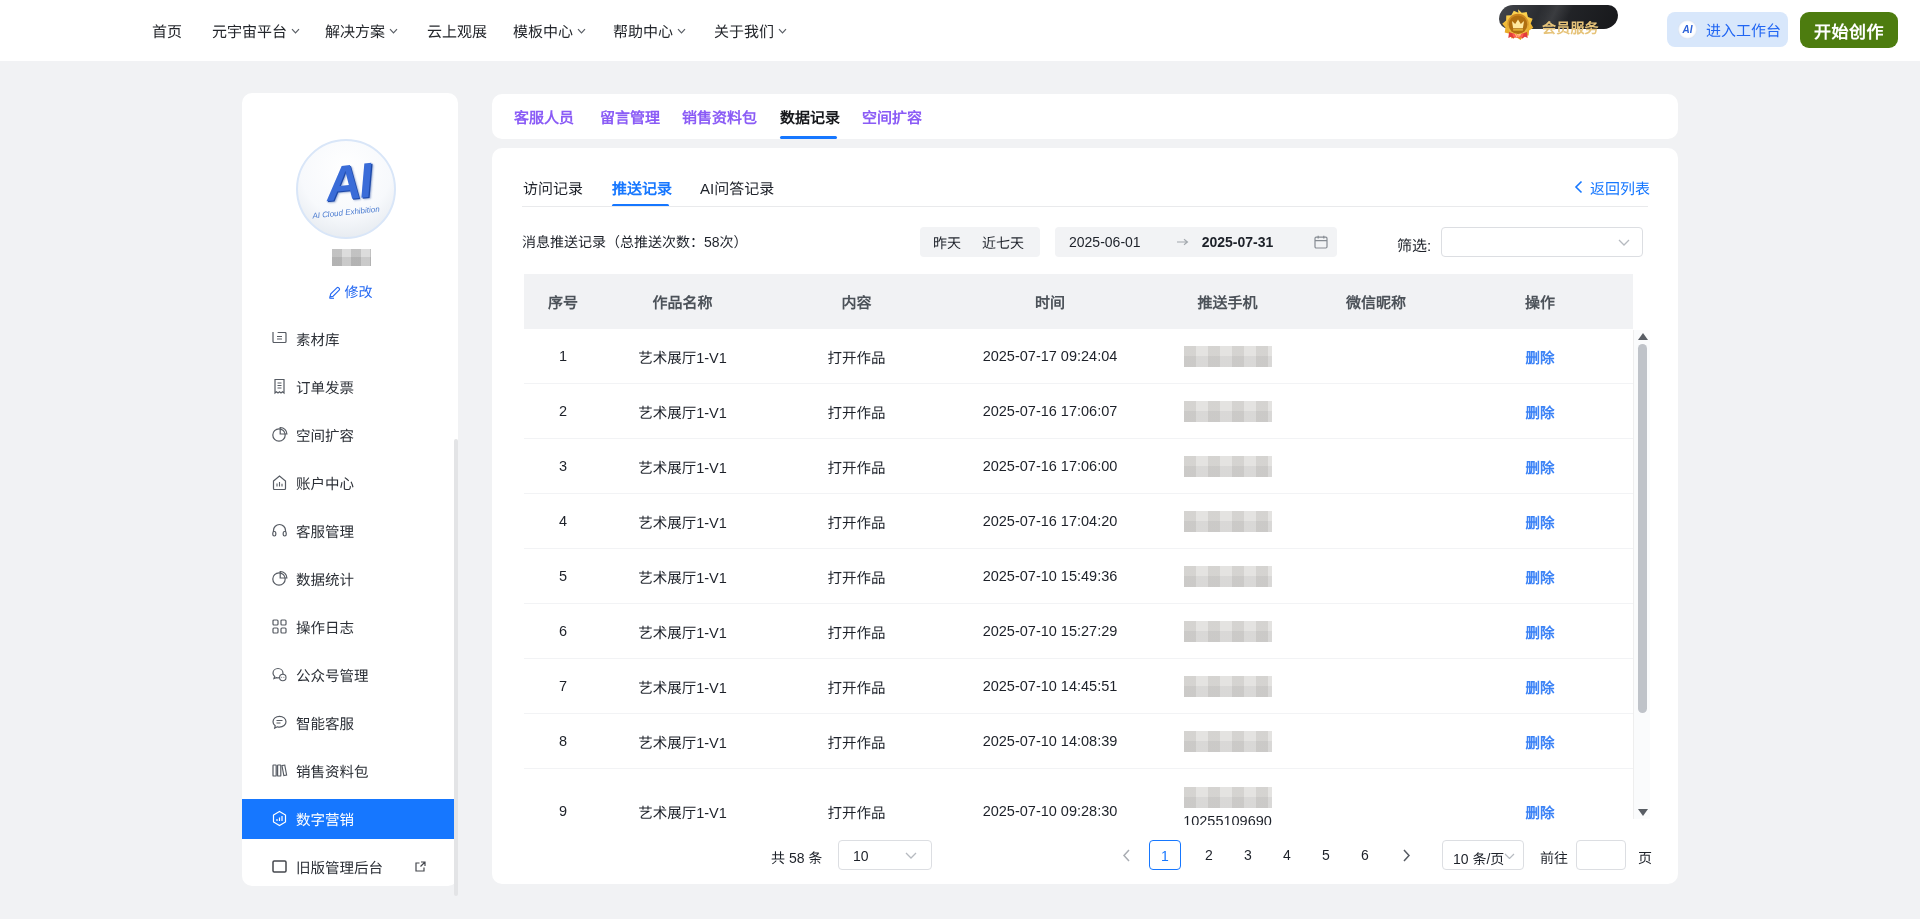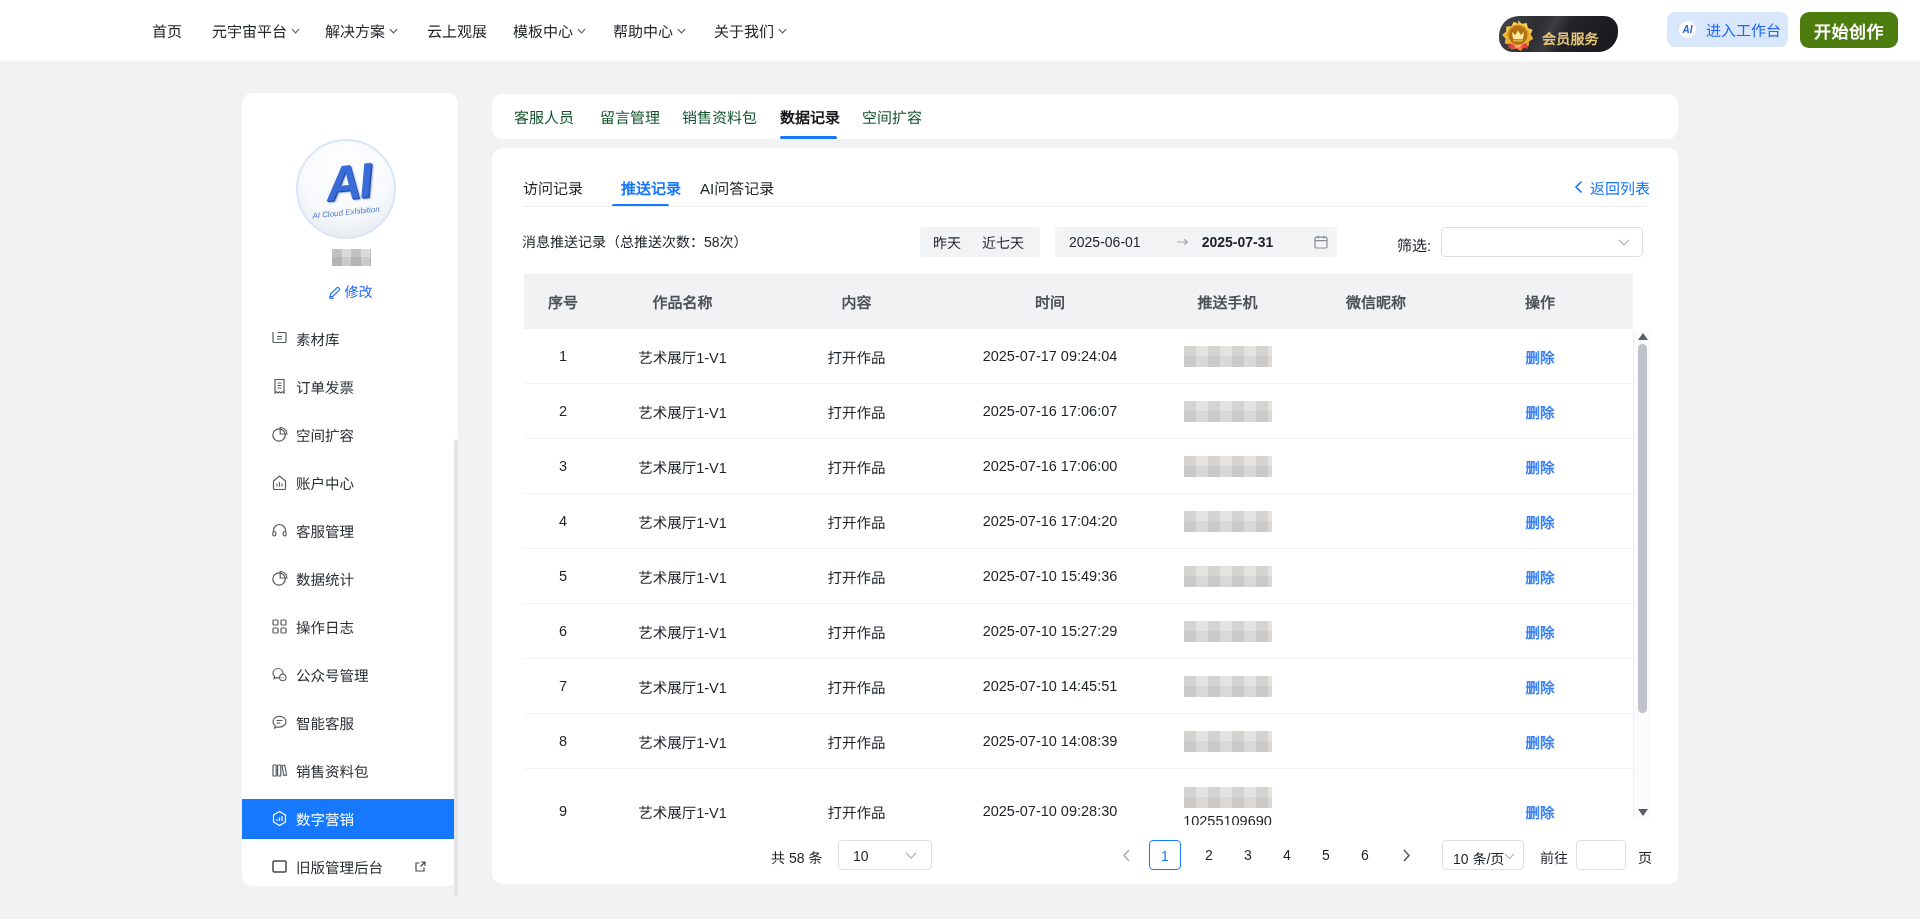--- a/index.html
+++ b/index.html
@@ -3,21 +3,21 @@
 <meta charset="UTF-8">
 <title>数字营销</title>
 <style>
   * { margin:0; padding:0; box-sizing:border-box; }
   html,body { width:1920px; height:919px; overflow:hidden; }
   body { font-family:"Liberation Sans",sans-serif; background:#f1f2f4; position:relative; color:#1d2129; }
   
   #topnav { position:absolute; left:0; top:0; width:1920px; height:61px; background:#fff; }
   .nav-item { position:absolute; top:0; height:61px; display:flex; align-items:center; font-size:15px; color:#23262b; }
   .nav-item svg { margin-left:4px; }
-  .btn-vip { position:absolute; left:1499px; top:16px; width:119px; height:36px; border-radius:20px 14px 20px 14px; background:linear-gradient(115deg,#43464c 0%,#26282c 40%,#17181b 100%); overflow:visible; }
+  .btn-vip { position:absolute; left:1499px; top:5px; width:119px; height:24px; border-radius:20px 14px 20px 14px; background:linear-gradient(115deg,#43464c 0%,#26282c 40%,#17181b 100%); overflow:visible; }
   .btn-vip .shine { position:absolute; left:30px; top:0; width:46px; height:40px; background:linear-gradient(115deg,rgba(255,255,255,0) 20%,rgba(255,255,255,.10) 45%,rgba(255,255,255,0) 70%); }
   .btn-vip span { position:absolute; left:43px; top:12px; font-size:14px; letter-spacing:0.2px; color:#e6c379; font-weight:700; }
   .btn-work { position:absolute; left:1667px; top:12px; width:121px; height:35px; background:#d8e7fb; border-radius:8px; display:flex; align-items:center; }
   .btn-work .ailogo { width:19px; height:19px; margin-left:11px; border-radius:50%; background:#fff; color:#2d62d8; font-weight:700; font-style:italic; font-size:10px; display:flex; align-items:center; justify-content:center; box-shadow:0 0 2px rgba(120,150,200,.6) inset; }
   .btn-work span { margin-left:9px; font-size:15px; color:#2166f3; }
   .btn-create { position:absolute; left:1800px; top:12px; width:98px; height:36px; background:#4d7c0f; border-radius:9px; color:#fff; font-size:17px; font-weight:600; display:flex; align-items:center; justify-content:center; letter-spacing:.5px; }
   
   #side { position:absolute; left:242px; top:93px; width:216px; height:793px; background:#fff; border-radius:10px; overflow:hidden; }
   #avatar { position:absolute; left:54px; top:46px; width:100px; height:100px; border-radius:50%; background:radial-gradient(circle at 50% 30%, #ffffff 0%, #f7f9fc 55%, #e9edf2 80%, #d9dde2 100%); border:2px solid #d9e6f8; overflow:hidden; }
   #avatar .big { position:absolute; left:13px; top:13px; width:74px; text-align:center; font-size:49px; font-weight:800; font-style:italic; color:#3a6cd8; transform:rotate(-6deg); text-shadow:1px 1px 0 #1e49a8, 2px 2px 2px rgba(30,70,160,.45); letter-spacing:-2px; }
@@ -28,21 +28,21 @@
   #modify { position:absolute; left:0; top:188px; width:216px; text-align:center; font-size:14px; color:#2468f2; }
   #menu { position:absolute; left:0; top:239px; width:216px; height:554px; overflow:hidden; }
   .mitem { position:relative; height:48px; display:flex; align-items:center; color:#2b2f36; font-size:14.5px; }
   .mitem svg { position:absolute; left:29px; }
   .mitem span { position:absolute; left:54px; }
   .mitem.active { background:linear-gradient(#fff 0,#fff 5px,#1677ff 5px,#1677ff 45px,#fff 45px); color:#fff; }
   .mitem .ext { position:absolute; left:172px; }
   #sidebar-thumb { position:absolute; left:454px; top:439px; width:4px; height:457px; background:#e3e4e6; border-radius:2px; }
   
   #tabcard { position:absolute; left:492px; top:94px; width:1186px; height:45px; background:#fff; border-radius:10px; }
-  .ttab { position:absolute; top:0; height:45px; display:flex; align-items:center; font-size:15px; color:#14532d; }
+  .ttab { position:absolute; top:0; height:45px; display:flex; align-items:center; font-size:15px; color:#8b5cf6;font-weight:bold; }
   .ttab.on { color:#16181c; font-weight:700; }
   #tabline { position:absolute; left:288px; bottom:0; width:57px; height:3px; background:#1677ff; border-radius:2px; }
   
   #main { position:absolute; left:492px; top:148px; width:1186px; height:736px; background:#fff; border-radius:10px; }
   .stab { position:absolute; top:20px; height:38px; display:flex; align-items:center; font-size:15px; color:#1d2129; }
   .stab.on { color:#1677ff; font-weight:600; }
   #subline { position:absolute; left:120px; top:56px; width:57px; height:3px; background:#1677ff; border-radius:2px; }
   #subdiv { position:absolute; left:30px; top:58px; width:1126px; height:1px; background:#e9eaec; }
   #back { position:absolute; left:1082px; top:29px; height:20px; display:flex; align-items:center; font-size:15px; color:#1677ff; }
   #summary { position:absolute; left:30px; top:83px; font-size:14px; color:#1d2129; }
@@ -239,21 +239,21 @@
     <div class="ttab" style="left:22px;">客服人员</div>
     <div class="ttab" style="left:108px;">留言管理</div>
     <div class="ttab" style="left:190px;">销售资料包</div>
     <div class="ttab on" style="left:288px;">数据记录</div>
     <div class="ttab" style="left:370px;">空间扩容</div>
     <div id="tabline"></div>
   </div>
 
   <div id="main">
     <div class="stab" style="left:31px;">访问记录</div>
-    <div class="stab on" style="left:120px;margin-left:9px;">推送记录</div>
+    <div class="stab on" style="left:120px;">推送记录</div>
     <div class="stab" style="left:208px;">AI问答记录</div>
     <div id="subline"></div>
     <div id="subdiv"></div>
     <div id="back"><svg width="9" height="14" viewBox="0 0 9 14" style="margin-right:7px;">
         <path d="M7.5 1.5L2 7l5.5 5.5" fill="none" stroke="#1677ff" stroke-width="1.6"></path>
       </svg>返回列表</div>
     <div id="summary">消息推送记录（总推送次数：58次）</div>
     <div class="gybox" id="quick">
       <span>昨天</span>
       <span>近七天</span>

